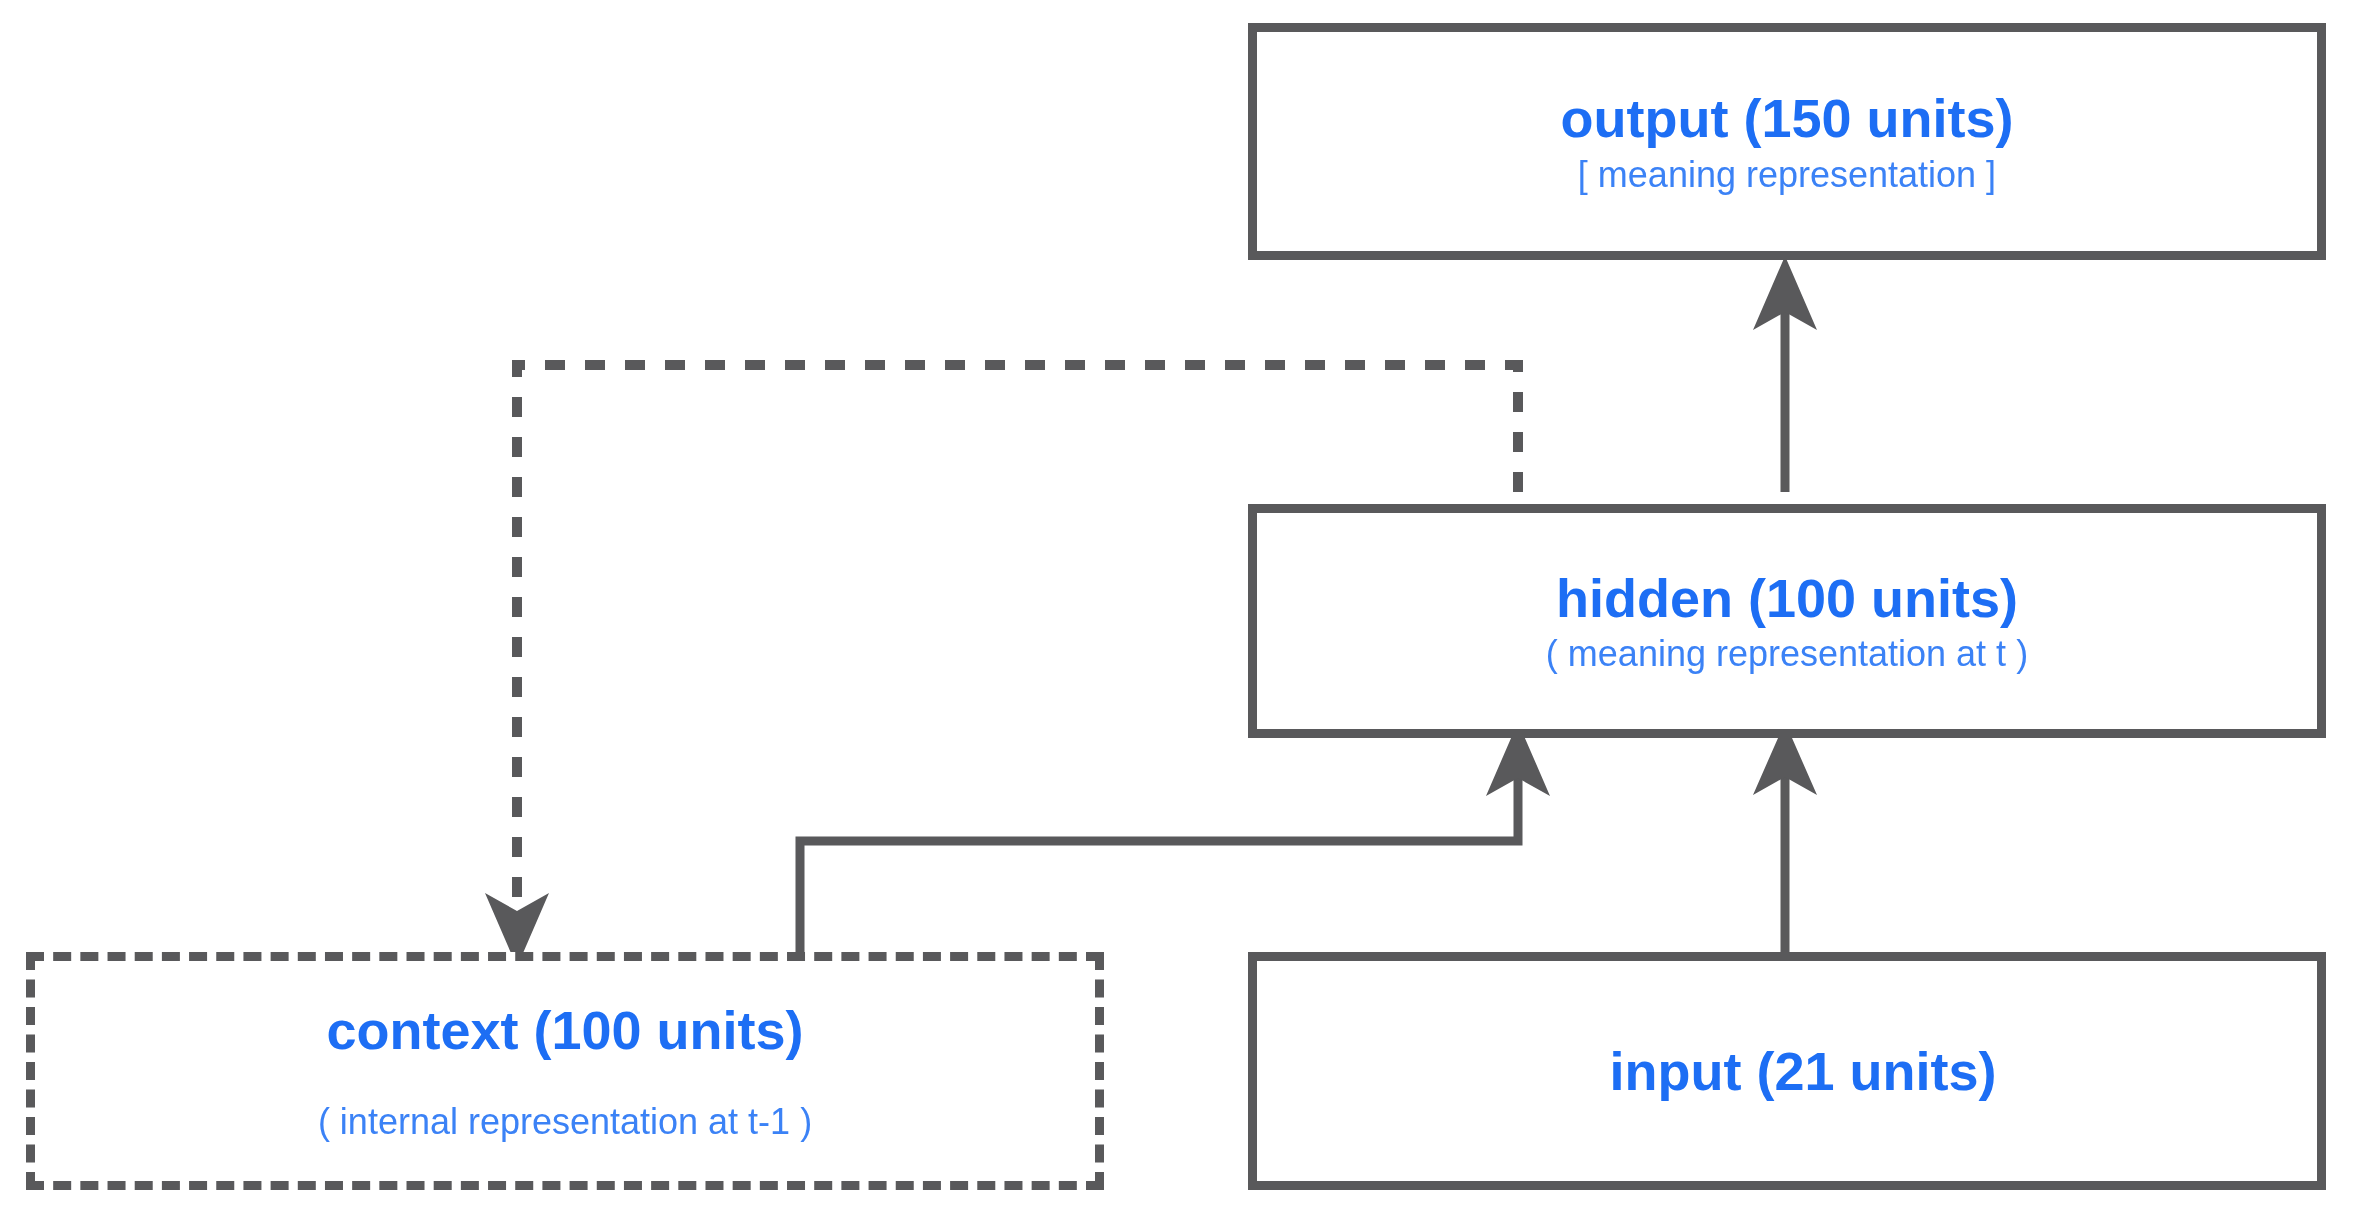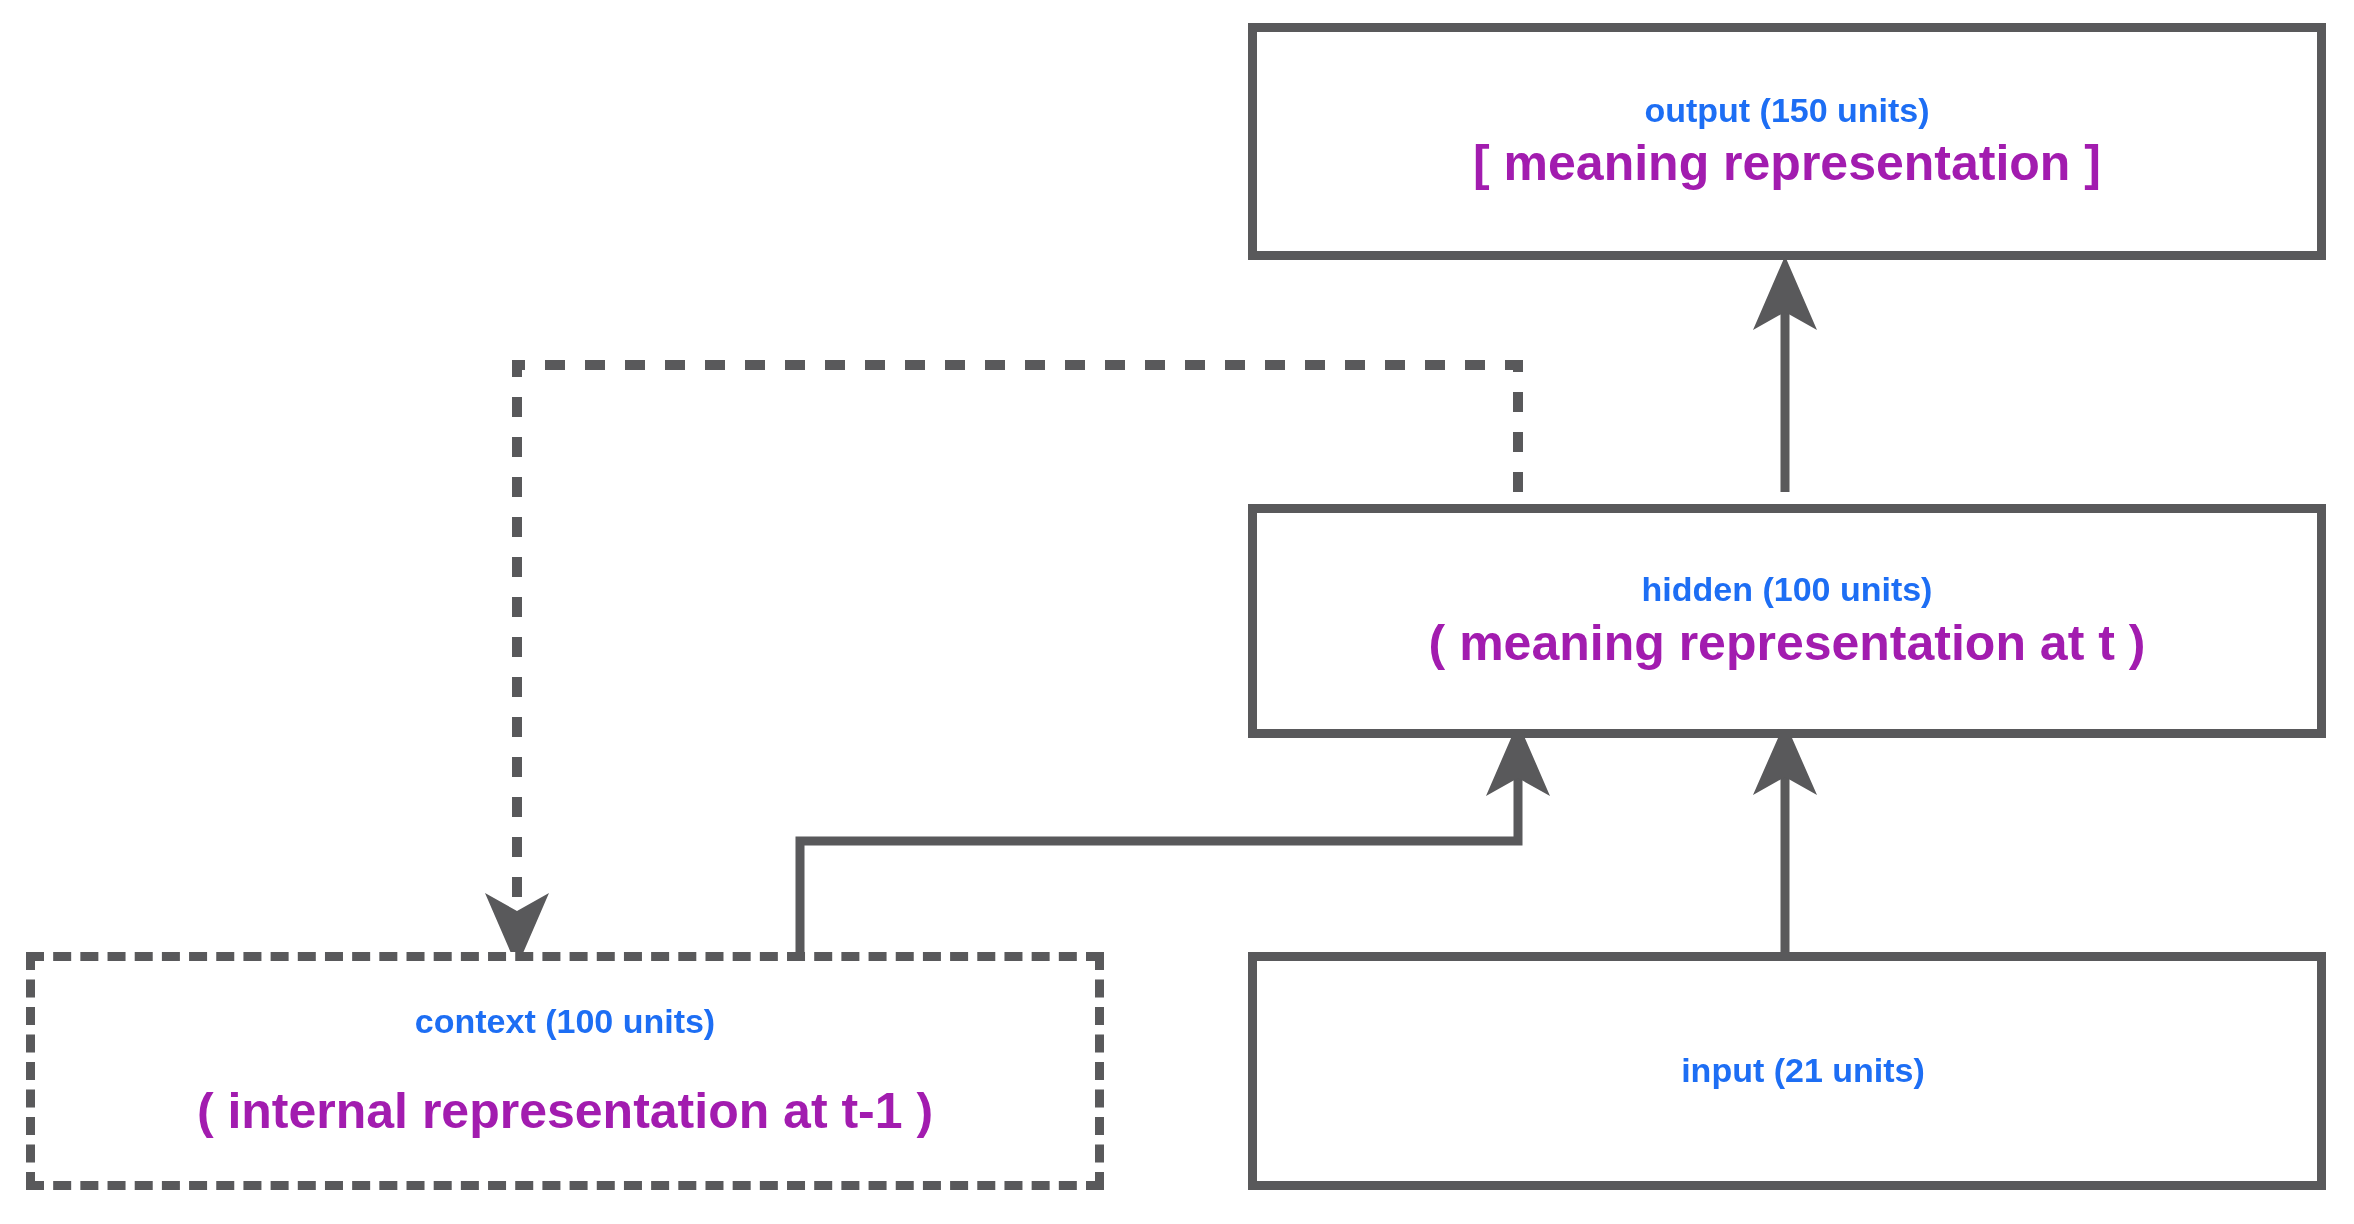--- a/index.html
+++ b/index.html
@@ -26,29 +26,29 @@
     z-index: 5;
   }
   .layer-box.solid {
     border: 9px solid #59595b;
   }
   .layer-box.dashed {
     border: 9px dashed #59595b;
   }
   .layer-title {
     color: #1d6ef4;
-    font-size: 34px;
+    font-size: 54px;
     font-weight: 700;
     line-height: 1.16;
     white-space: nowrap;
   }
   .layer-subtitle {
-    color: #a21caf;
-    font-size: 50px;
-    font-weight: 700;
+    color: #3b82f6;
+    font-size: 36px;
+    font-weight: 400;
     line-height: 1.16;
     white-space: nowrap;
     margin-top: 4px;
   }
   #box-output   { left: 1248px; top: 23px;  width: 1078px; height: 237px; }
   #box-hidden   { left: 1248px; top: 504px; width: 1078px; height: 234px; }
   #box-input    { left: 1248px; top: 952px; width: 1078px; height: 238px; padding-left: 32px; }
   #box-context  { left: 26px;   top: 952px; width: 1078px; height: 238px; gap: 36px; }
 
   #connector-layer {

